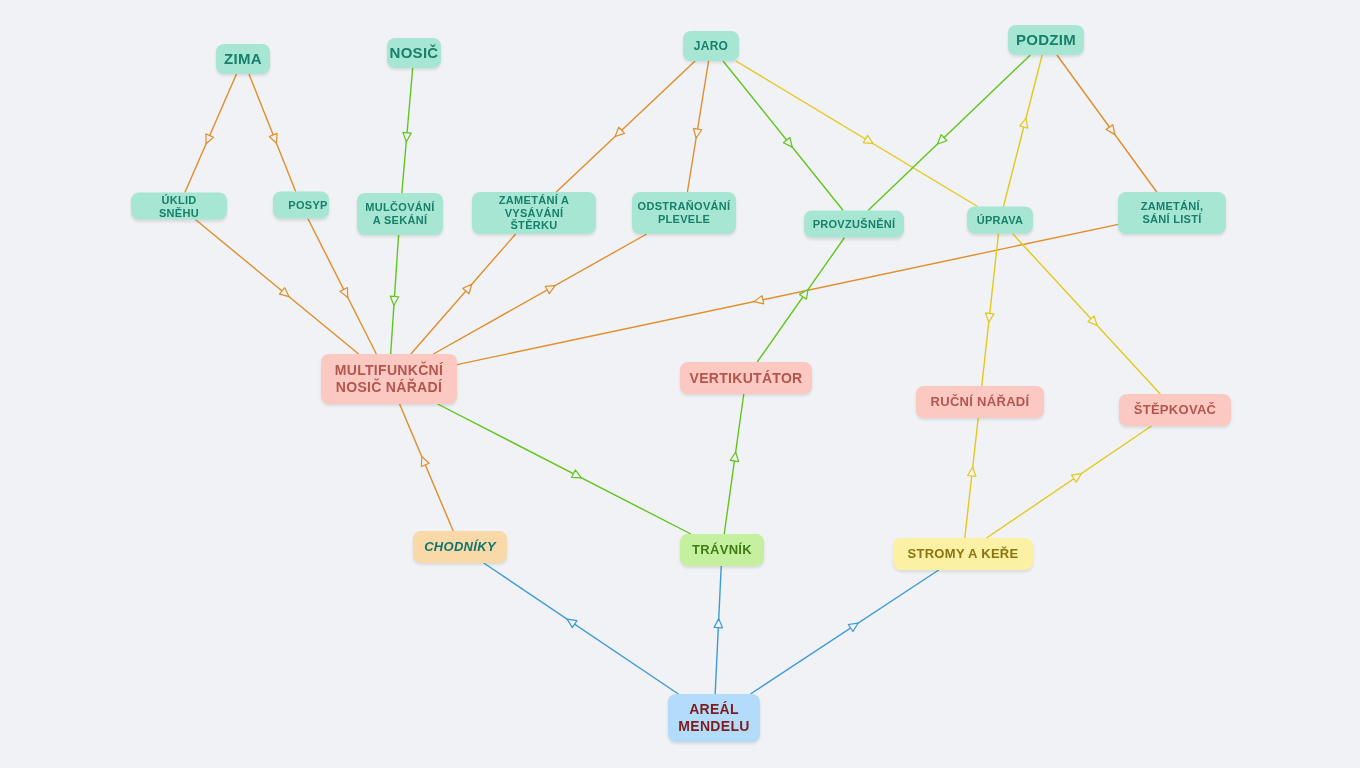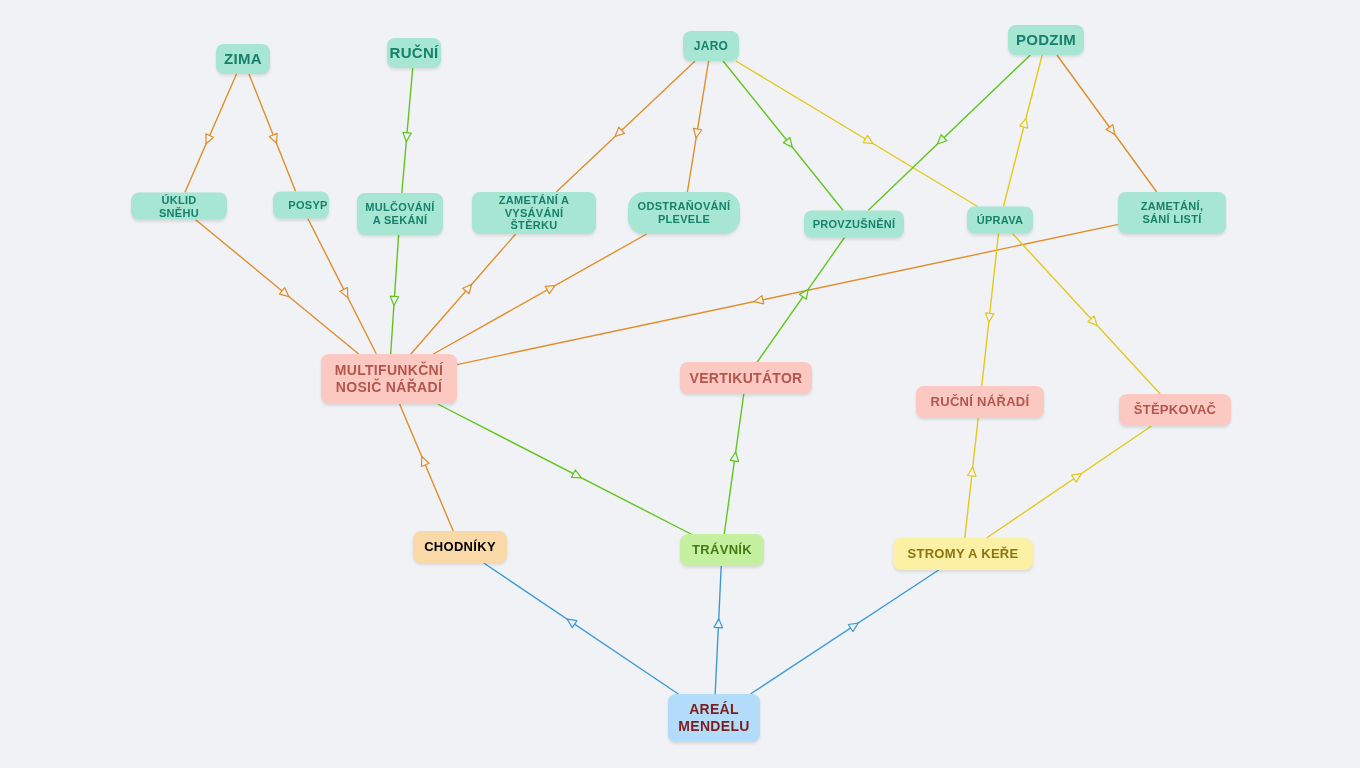--- a/index.html
+++ b/index.html
@@ -33,21 +33,21 @@
     font-weight: bold;
     letter-spacing: 0.3px;
     line-height: 1.18;
     white-space: pre-line;
     box-shadow: 0 2px 3px rgba(0,0,0,0.10);
     padding: 4px 10px;
     transform: translate(-50%, -50%);
   }
   .n-teal   { background:#a8e6d4; color:#17806a; }
   .n-pink   { background:#fbc9c2; color:#b3564e; }
-  .n-orange { background:#fad9a8; color:#000000; }
+  .n-orange { background:#fad9a8; color:#0f766e;font-style:italic; }
   .n-yellow { background:#fbf0a4; color:#8a7510; }
   .n-green  { background:#c4f0a0; color:#3f7d14; }
   .n-blue   { background:#b3dcfa; color:#7f1d1d; }
 </style>
 </head>
 <body>
 
 <div id="canvas">
   <svg id="edge-layer" viewBox="0 0 1360 768">
       <g>
@@ -154,30 +154,30 @@
         <line x1="715.1428571428571" y1="694" x2="721.2380952380952" y2="566" stroke="#3d9ad6" stroke-width="1.4"></line>
         <polygon points="5,0 -4,-4.2 -4,4.2" fill="#f0f2f5" stroke="#3d9ad6" stroke-width="1.2" stroke-linejoin="round" transform="translate(718.495238095238,623.6) rotate(-87.27368900609375)"></polygon>
       </g>
       <g>
         <line x1="750.439024390244" y1="694" x2="938.7073170731708" y2="570" stroke="#3d9ad6" stroke-width="1.4"></line>
         <polygon points="5,0 -4,-4.2 -4,4.2" fill="#f0f2f5" stroke="#3d9ad6" stroke-width="1.2" stroke-linejoin="round" transform="translate(853.9865853658537,625.8) rotate(-33.37028044933612)"></polygon>
       </g>
     </svg>
   <div id="node-layer">
       <div class="node n-teal" style="left: 243px; top: 59px; width: 54px; height: 30px; font-size: 15px;">ZIMA</div>
-      <div class="node n-teal" style="left: 414px; top: 53px; width: 54px; height: 30px; font-size: 15px;">RUČNÍ</div>
+      <div class="node n-teal" style="left: 414px; top: 53px; width: 54px; height: 30px; font-size: 15px;">NOSIČ</div>
       <div class="node n-teal" style="left: 711px; top: 46px; width: 56px; height: 30px; font-size: 12px;">JARO</div>
       <div class="node n-teal" style="left: 1046px; top: 40px; width: 76px; height: 30px; font-size: 15px;">PODZIM</div>
       <div class="node n-teal" style="left: 179px; top: 206px; width: 96px; height: 27px; font-size: 11px;">ÚKLID SNĚHU</div>
       <div class="node n-teal" style="left: 301px; top: 205px; width: 56px; height: 27px; font-size: 11px; padding-left: 24px;">POSYP</div>
       <div class="node n-teal" style="left: 400px; top: 214px; width: 86px; height: 42px; font-size: 11px;">MULČOVÁNÍ
 A SEKÁNÍ</div>
       <div class="node n-teal" style="left: 534px; top: 213px; width: 124px; height: 42px; font-size: 11px;">ZAMETÁNÍ A
 VYSÁVÁNÍ ŠTĚRKU</div>
-      <div class="node n-teal" style="left: 684px; top: 213px; width: 112px; height: 42px; font-size: 11px; border-radius: 16px;">ODSTRAŇOVÁNÍ
+      <div class="node n-teal" style="left: 684px; top: 213px; width: 104px; height: 42px; font-size: 11px;">ODSTRAŇOVÁNÍ
 PLEVELE</div>
       <div class="node n-teal" style="left: 854px; top: 224px; width: 100px; height: 27px; font-size: 11px;">PROVZUŠNĚNÍ</div>
       <div class="node n-teal" style="left: 1000px; top: 220px; width: 66px; height: 27px; font-size: 11px;">ÚPRAVA</div>
       <div class="node n-teal" style="left: 1172px; top: 213px; width: 108px; height: 42px; font-size: 11px;">ZAMETÁNÍ,
 SÁNÍ LISTÍ</div>
       <div class="node n-pink" style="left: 389px; top: 379px; width: 136px; height: 50px; font-size: 14px;">MULTIFUNKČNÍ
 NOSIČ NÁŘADÍ</div>
       <div class="node n-pink" style="left: 746px; top: 378px; width: 132px; height: 32px; font-size: 14px;">VERTIKUTÁTOR</div>
       <div class="node n-pink" style="left: 980px; top: 402px; width: 128px; height: 32px; font-size: 13px;">RUČNÍ NÁŘADÍ</div>
       <div class="node n-pink" style="left: 1175px; top: 410px; width: 112px; height: 32px; font-size: 13px;">ŠTĚPKOVAČ</div>

